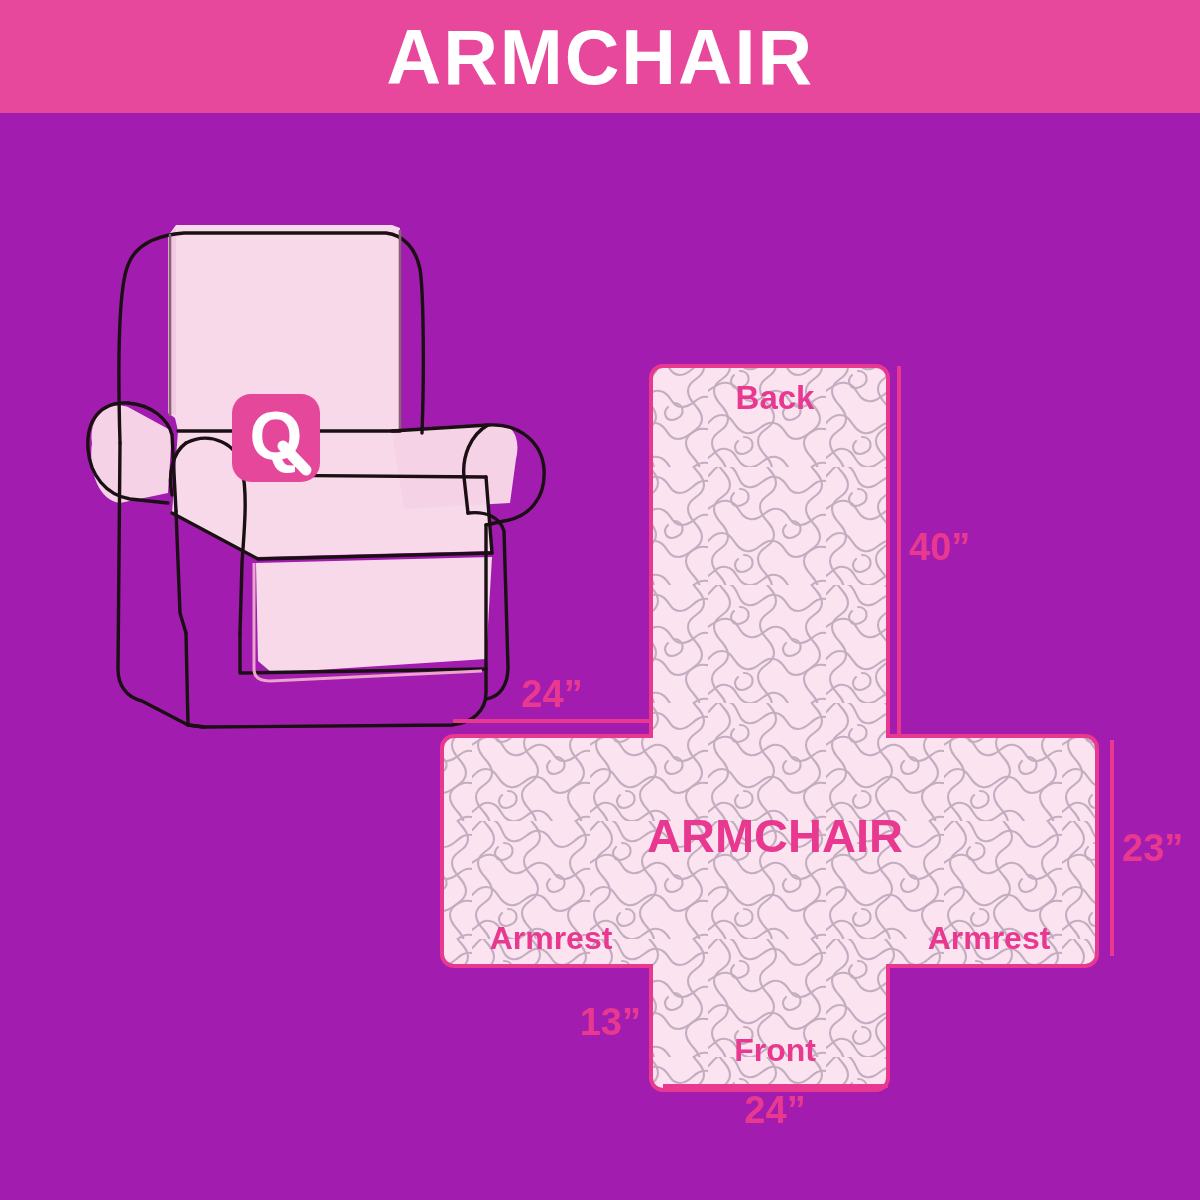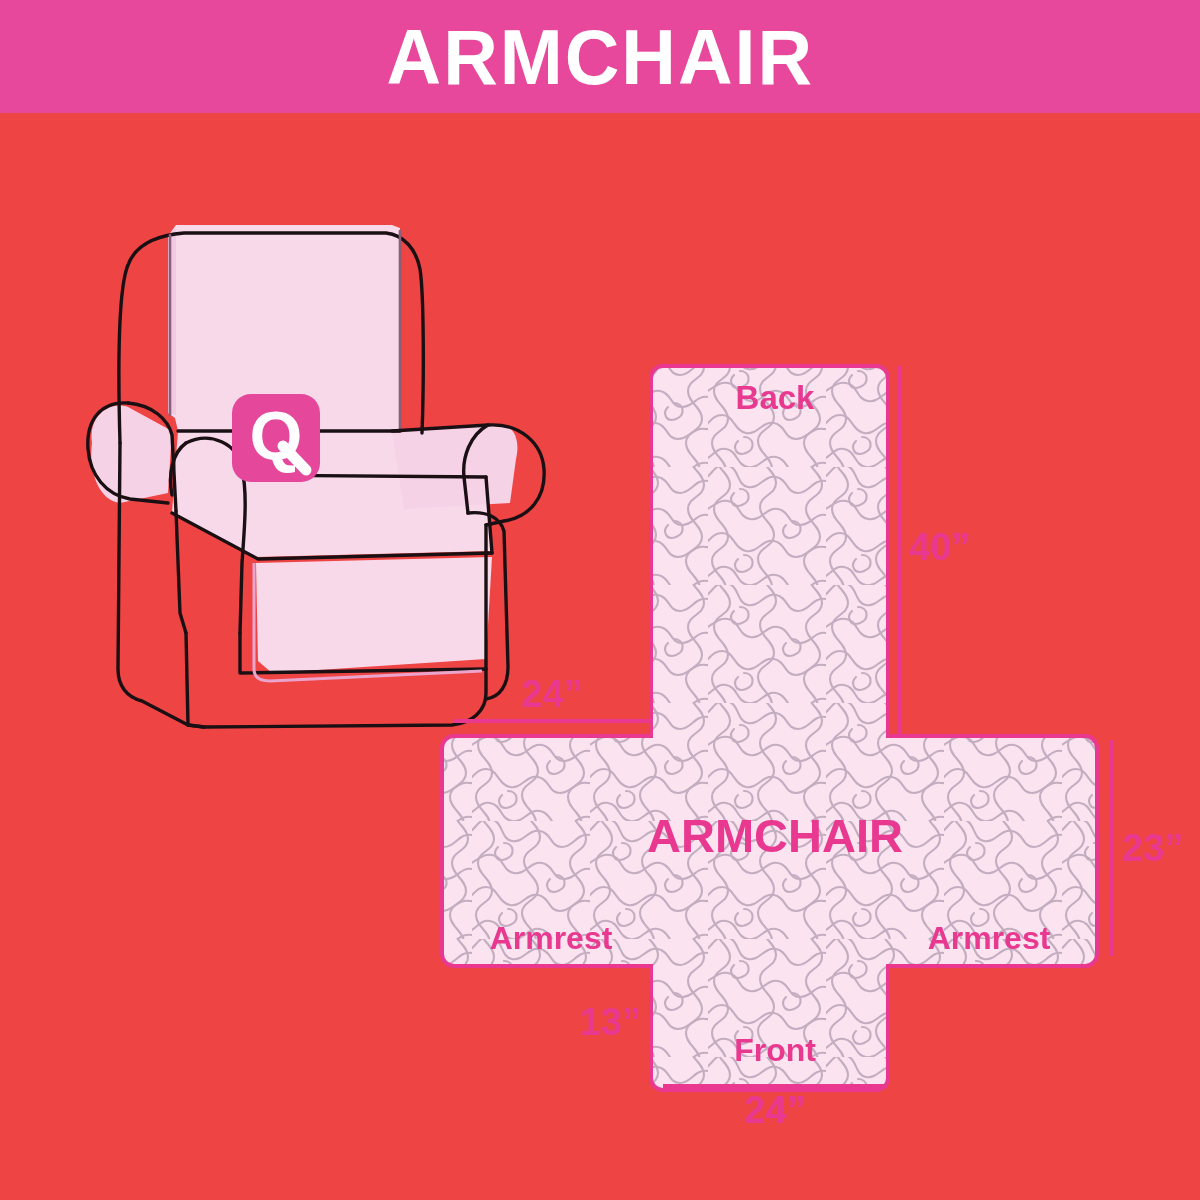--- a/index.html
+++ b/index.html
@@ -1,21 +1,21 @@
 <!DOCTYPE html>
 <html><head>
 <meta charset="utf-8">
 <style>
   html,body{margin:0;padding:0;background:#ffffff;}
   body{
     width:1200px;height:1200px;
     font-family:"Liberation Sans","DejaVu Sans",sans-serif;
     overflow:hidden;position:relative;
   }
-  .page{position:relative;width:1200px;height:1200px;background:#ef4444;}
+  .page{position:relative;width:1200px;height:1200px;background:#a21caf;}
 
   
   .banner{
     position:absolute;left:0;top:0;width:1200px;height:113px;
     background:#E8489C;
     display:flex;align-items:center;justify-content:center;
   }
   .banner-title{
     color:#ffffff;
     font-size:78px;

